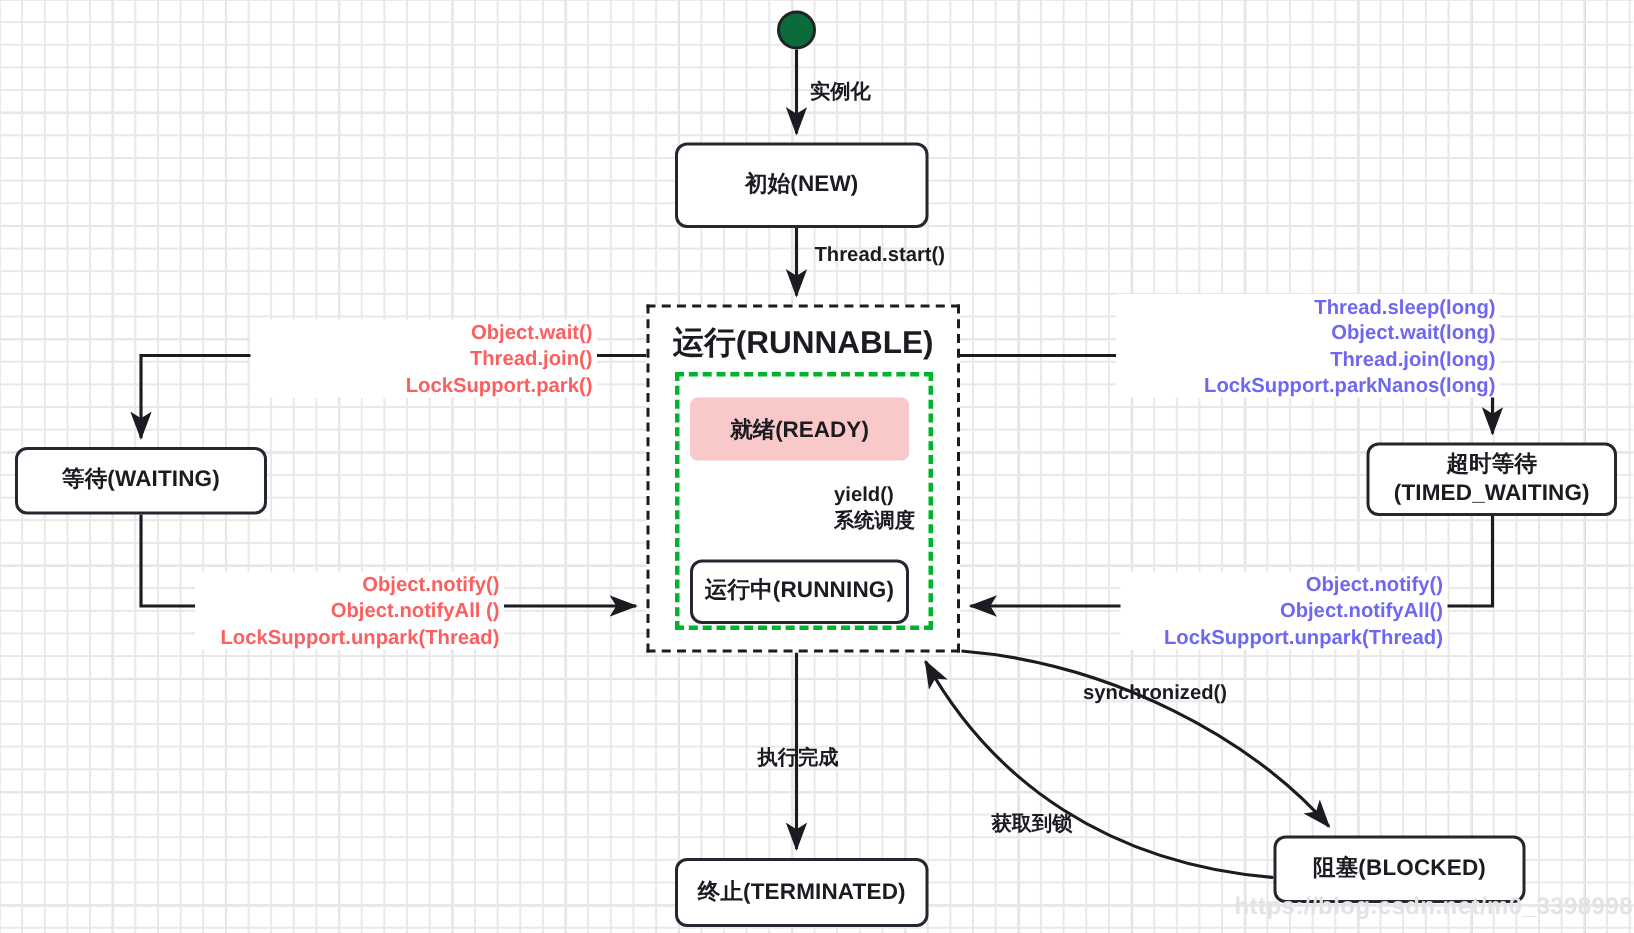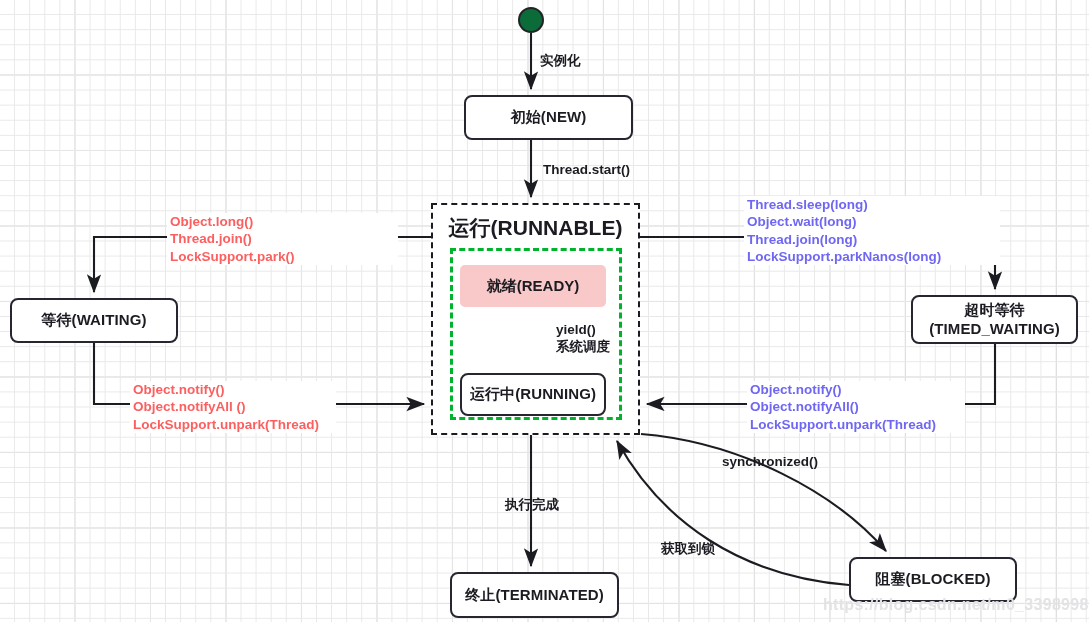--- a/index.html
+++ b/index.html
@@ -45,21 +45,21 @@
     background: #ffffff;
     border: 2px solid #262630;
     border-radius: 8px;
     font-size: 15px;
     font-weight: bold;
     line-height: 1.25;
     letter-spacing: 0.1px;
   }
   .plain-label {
     position: absolute;
-    text-align: left;
+    text-align: right;
     line-height: 1.28;
     white-space: nowrap;
     font-weight: bold;
     font-size: 13.5px;
     color: #1b1b22;
   }
   .label-red {
     color: #fb5f5f;
   }
   .label-blue {
@@ -118,21 +118,21 @@
     font-size: 15px;
     font-weight: bold;
     color: #1b1b22;
   }
   #running-box {
     left: 460px;
     top: 373px;
     width: 146px;
     height: 43px;
   }
-  #new-box     { left: 450px; top: 95px;  width: 169px; height: 45px; margin-left: 14px; }
+  #new-box     { left: 450px; top: 95px;  width: 169px; height: 57px; }
   #waiting-box { left: 10px;  top: 298px; width: 168px; height: 45px; }
   #timed-box   { left: 911px; top: 295px; width: 167px; height: 49px; }
   #term-box    { left: 450px; top: 572px; width: 169px; height: 46px; }
   #blocked-box { left: 849px; top: 557px; width: 168px; height: 45px; }
   #start-dot {
     position: absolute;
     left: 518px;
     top: 7px;
     width: 26px;
     height: 26px;
@@ -230,21 +230,21 @@
 
   <div class="node" id="blocked-box">
     <span>阻塞(BLOCKED)</span>
   </div>
 
   <div class="node" id="term-box">
     <span>终止(TERMINATED)</span>
   </div>
 
   <div class="plain-label label-red label-chip" style="left:167px; top:213px; width:225px;">
-    <div>Object.long()</div>
+    <div>Object.wait()</div>
     <div>Thread.join()</div>
     <div>LockSupport.park()</div>
   </div>
 
   <div class="plain-label label-red label-chip" style="left:130px; top:381px; width:200px;">
     <div>Object.notify()</div>
     <div>Object.notifyAll  ()</div>
     <div>LockSupport.unpark(Thread)</div>
   </div>
 

